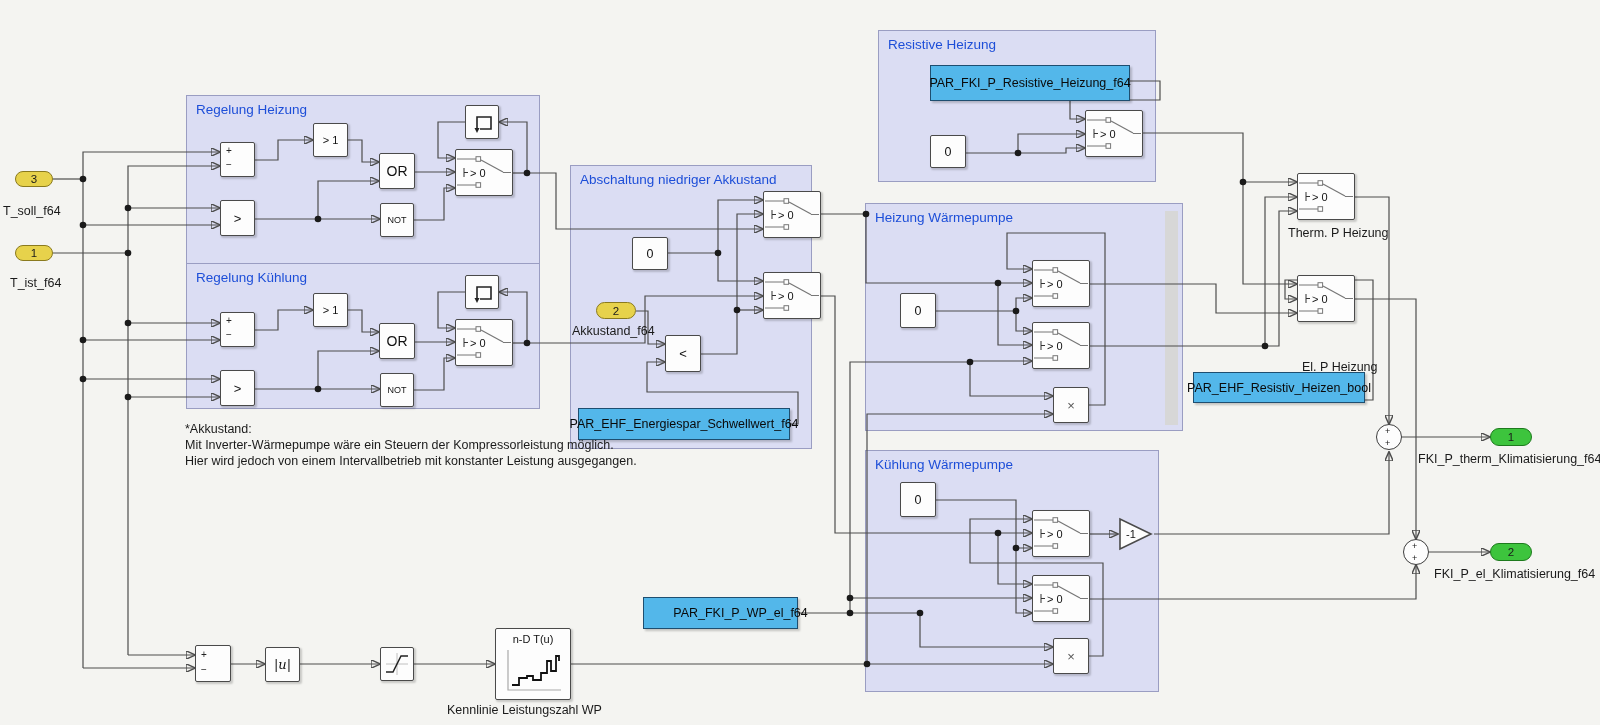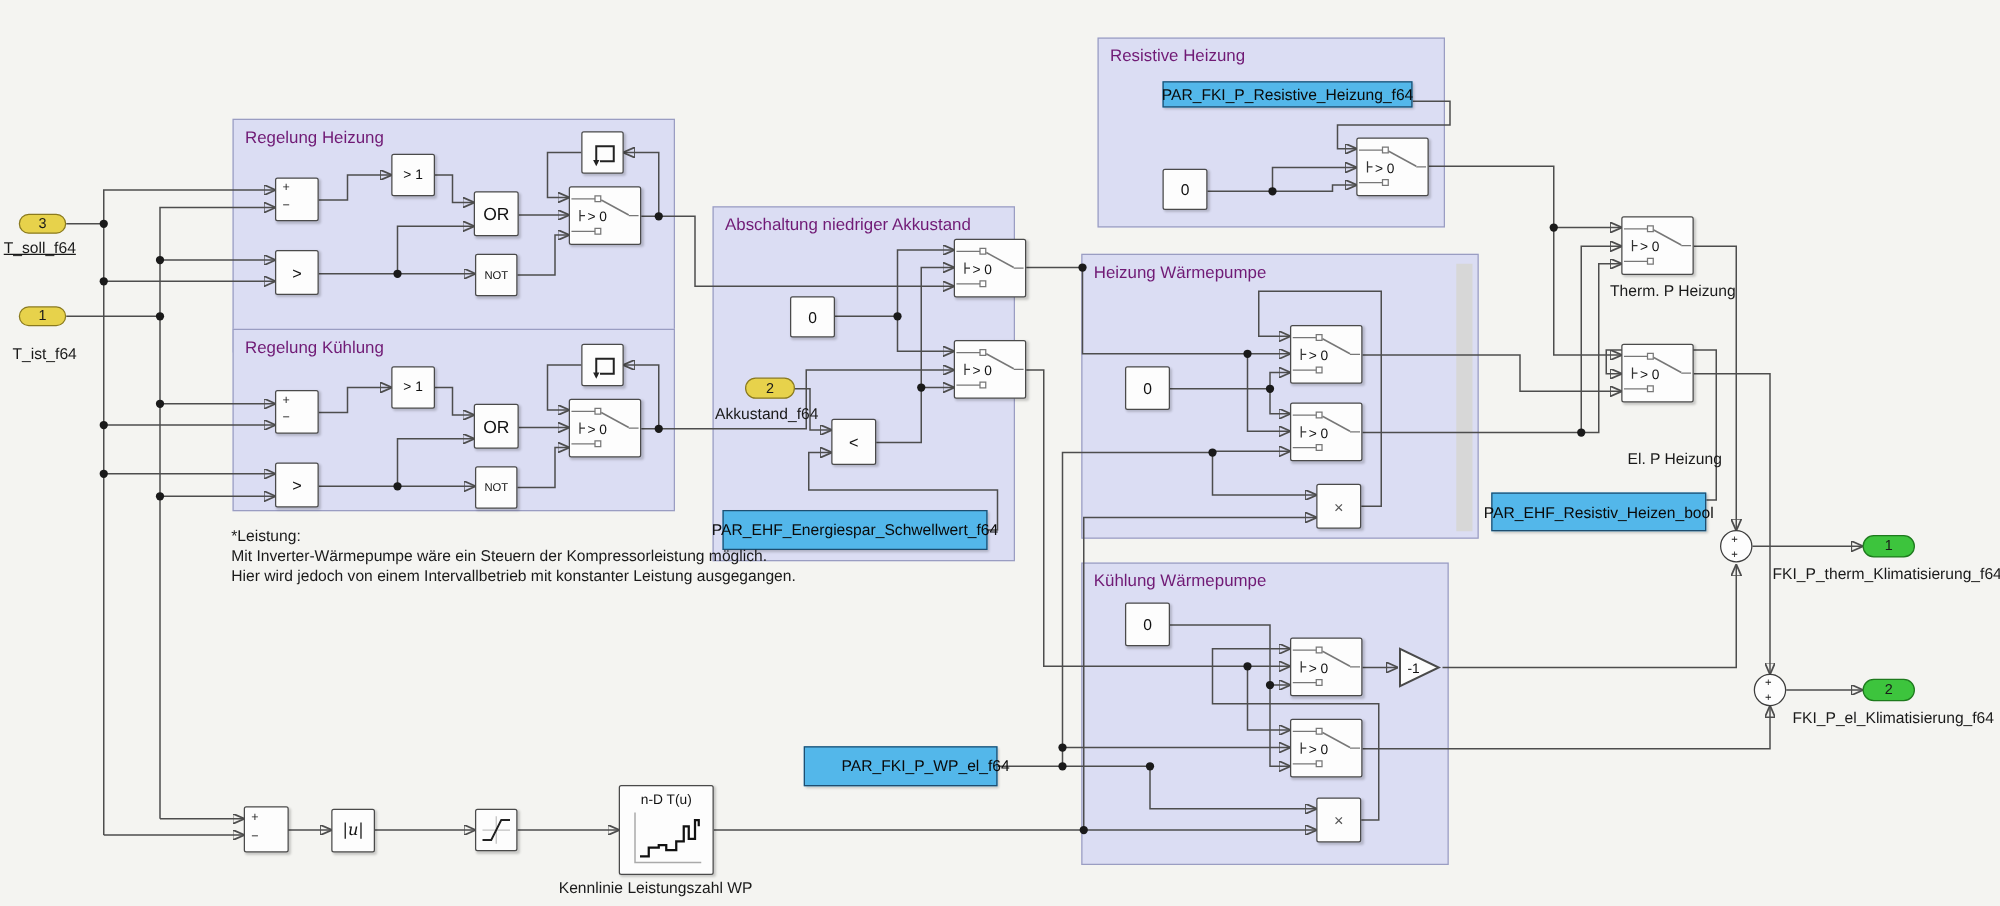--- a/index.html
+++ b/index.html
@@ -1,19 +1,19 @@
 <!DOCTYPE html>
 <html><head>
 <meta charset="utf-8">
 <style>
   html,body{margin:0;padding:0;}
   body{font-family:"Liberation Sans",sans-serif;}
   #canvas{position:relative;width:1600px;height:725px;background:#f4f4f1;overflow:hidden;}
   .area{position:absolute;background:#dbddf3;border:1px solid #9a9dc2;box-sizing:border-box;z-index:1;}
-  .area-title{position:absolute;top:6px;left:9px;font-size:13.5px;color:#701a75;white-space:nowrap;}
+  .area-title{position:absolute;top:6px;left:9px;font-size:13.5px;color:#1d4ed8;white-space:nowrap;}
   .strip{position:absolute;background:#d7d7d7;z-index:1;}
   #wires{position:absolute;left:0;top:0;z-index:2;}
   #wires path{fill:none;stroke:#4d4d4d;stroke-width:1.2;}
   .blk{position:absolute;background:#fdfdfd;border:1.6px solid #4a4a4a;border-radius:2px;
        box-shadow:1.5px 1.5px 2px rgba(0,0,0,0.18);display:flex;align-items:center;justify-content:center;
        color:#111;box-sizing:border-box;z-index:3;font-size:12.5px;}
   .param{position:absolute;background:#53b7ea;border:1.6px solid #1e4e70;display:flex;align-items:center;
        justify-content:center;font-size:12.5px;color:#0a0a0a;box-sizing:border-box;z-index:3;
        box-shadow:1.5px 1.5px 2px rgba(0,0,0,0.2);white-space:nowrap;}
   .port{position:absolute;border-radius:10px;display:flex;align-items:center;justify-content:center;
@@ -169,41 +169,41 @@
         <circle cx="850" cy="598" r="3.3"></circle>
         <circle cx="920" cy="613" r="3.3"></circle>
       <circle cx="1243" cy="182" r="3.3"></circle>
         <circle cx="1265" cy="346" r="3.3"></circle>
     </g>
   </svg>
 
   <div class="port in" style="left:15px;top:171px;width:38px;height:16px;">
       <span>3</span>
     </div>
-  <div class="plabel" style="left:3px;top:191px;text-decoration:underline;">T_soll_f64</div>
+  <div class="plabel" style="left:3px;top:204px;">T_soll_f64</div>
   <div class="port in" style="left:15px;top:245px;width:38px;height:16px;">
       <span>1</span>
     </div>
   <div class="plabel" style="left:10px;top:276px;">T_ist_f64</div>
   <div class="port in" style="left:596px;top:302px;width:40px;height:17px;">
       <span>2</span>
     </div>
   <div class="plabel" style="left:572px;top:324px;">Akkustand_f64</div>
   <div class="port out" style="left:1490px;top:428px;width:42px;height:18px;">
       <span>1</span>
     </div>
   <div class="plabel" style="left:1418px;top:452px;">FKI_P_therm_Klimatisierung_f64</div>
   <div class="port out" style="left:1490px;top:543px;width:42px;height:18px;">
       <span>2</span>
     </div>
   <div class="plabel" style="left:1434px;top:567px;">FKI_P_el_Klimatisierung_f64</div>
 
-  <div class="param" style="left:930px;top:65px;width:200px;height:21px;">PAR_FKI_P_Resistive_Heizung_f64</div>
+  <div class="param" style="left:930px;top:65px;width:200px;height:36px;">PAR_FKI_P_Resistive_Heizung_f64</div>
   <div class="param" style="left:578px;top:408px;width:212px;height:32px;">PAR_EHF_Energiespar_Schwellwert_f64</div>
-  <div class="param" style="left:1193px;top:394px;width:172px;height:31px;">PAR_EHF_Resistiv_Heizen_bool</div>
+  <div class="param" style="left:1193px;top:372px;width:172px;height:31px;">PAR_EHF_Resistiv_Heizen_bool</div>
   <div class="param" style="left:643px;top:597px;width:155px;height:32px;padding-left:40px;">PAR_FKI_P_WP_el_f64</div>
 
   <div class="blk" style="left:220px;top:142px;width:35px;height:35px;">
     <span class="sumsign" style="left:5px;top:3px;">+</span>
     <span class="sumsign" style="left:5px;top:17px;">−</span>
     </div>
   <div class="blk" style="left:313px;top:123px;width:35px;height:34px;font-size:11px;">&gt; 1</div>
   <div class="blk" style="left:220px;top:200px;width:35px;height:36px;font-size:13px;">&gt;</div>
   <div class="blk" style="left:379px;top:153px;width:36px;height:36px;font-size:14px;">OR</div>
   <div class="blk" style="left:380px;top:203px;width:34px;height:34px;font-size:9px;">NOT</div>
@@ -416,18 +416,18 @@
   <div class="blk svgblk" style="left:495px;top:628px;width:76px;height:72px;flex-direction:column;">
     <svg width="72" height="68" viewBox="0 0 72 68">
       <text x="36" y="13" font-size="11" fill="#111" text-anchor="middle">n-D T(u)</text>
       <polyline points="11,20 11,60 64,60" fill="none" stroke="#aaa" stroke-width="1.2"></polyline>
       <polyline points="15,55 22,55 22,48 30,48 30,46 36,46 36,50 44,50 44,43 50,43 50,31 54,31 54,41 59,41 59,26 62,26 62,31" fill="none" stroke="#111" stroke-width="1.8"></polyline>
       </svg>
     </div>
   <div class="plabel" style="left:447px;top:703px;">Kennlinie Leistungszahl WP</div>
 
   <div class="note" style="left:185px;top:421px;">
-    <div>*Leistung:</div>
+    <div>*Akkustand:</div>
     <div>Mit Inverter-Wärmepumpe wäre ein Steuern der Kompressorleistung möglich.</div>
     <div>Hier wird jedoch von einem Intervallbetrieb mit konstanter Leistung ausgegangen.</div>
   </div>
 
 </div>
 
 </body></html>

